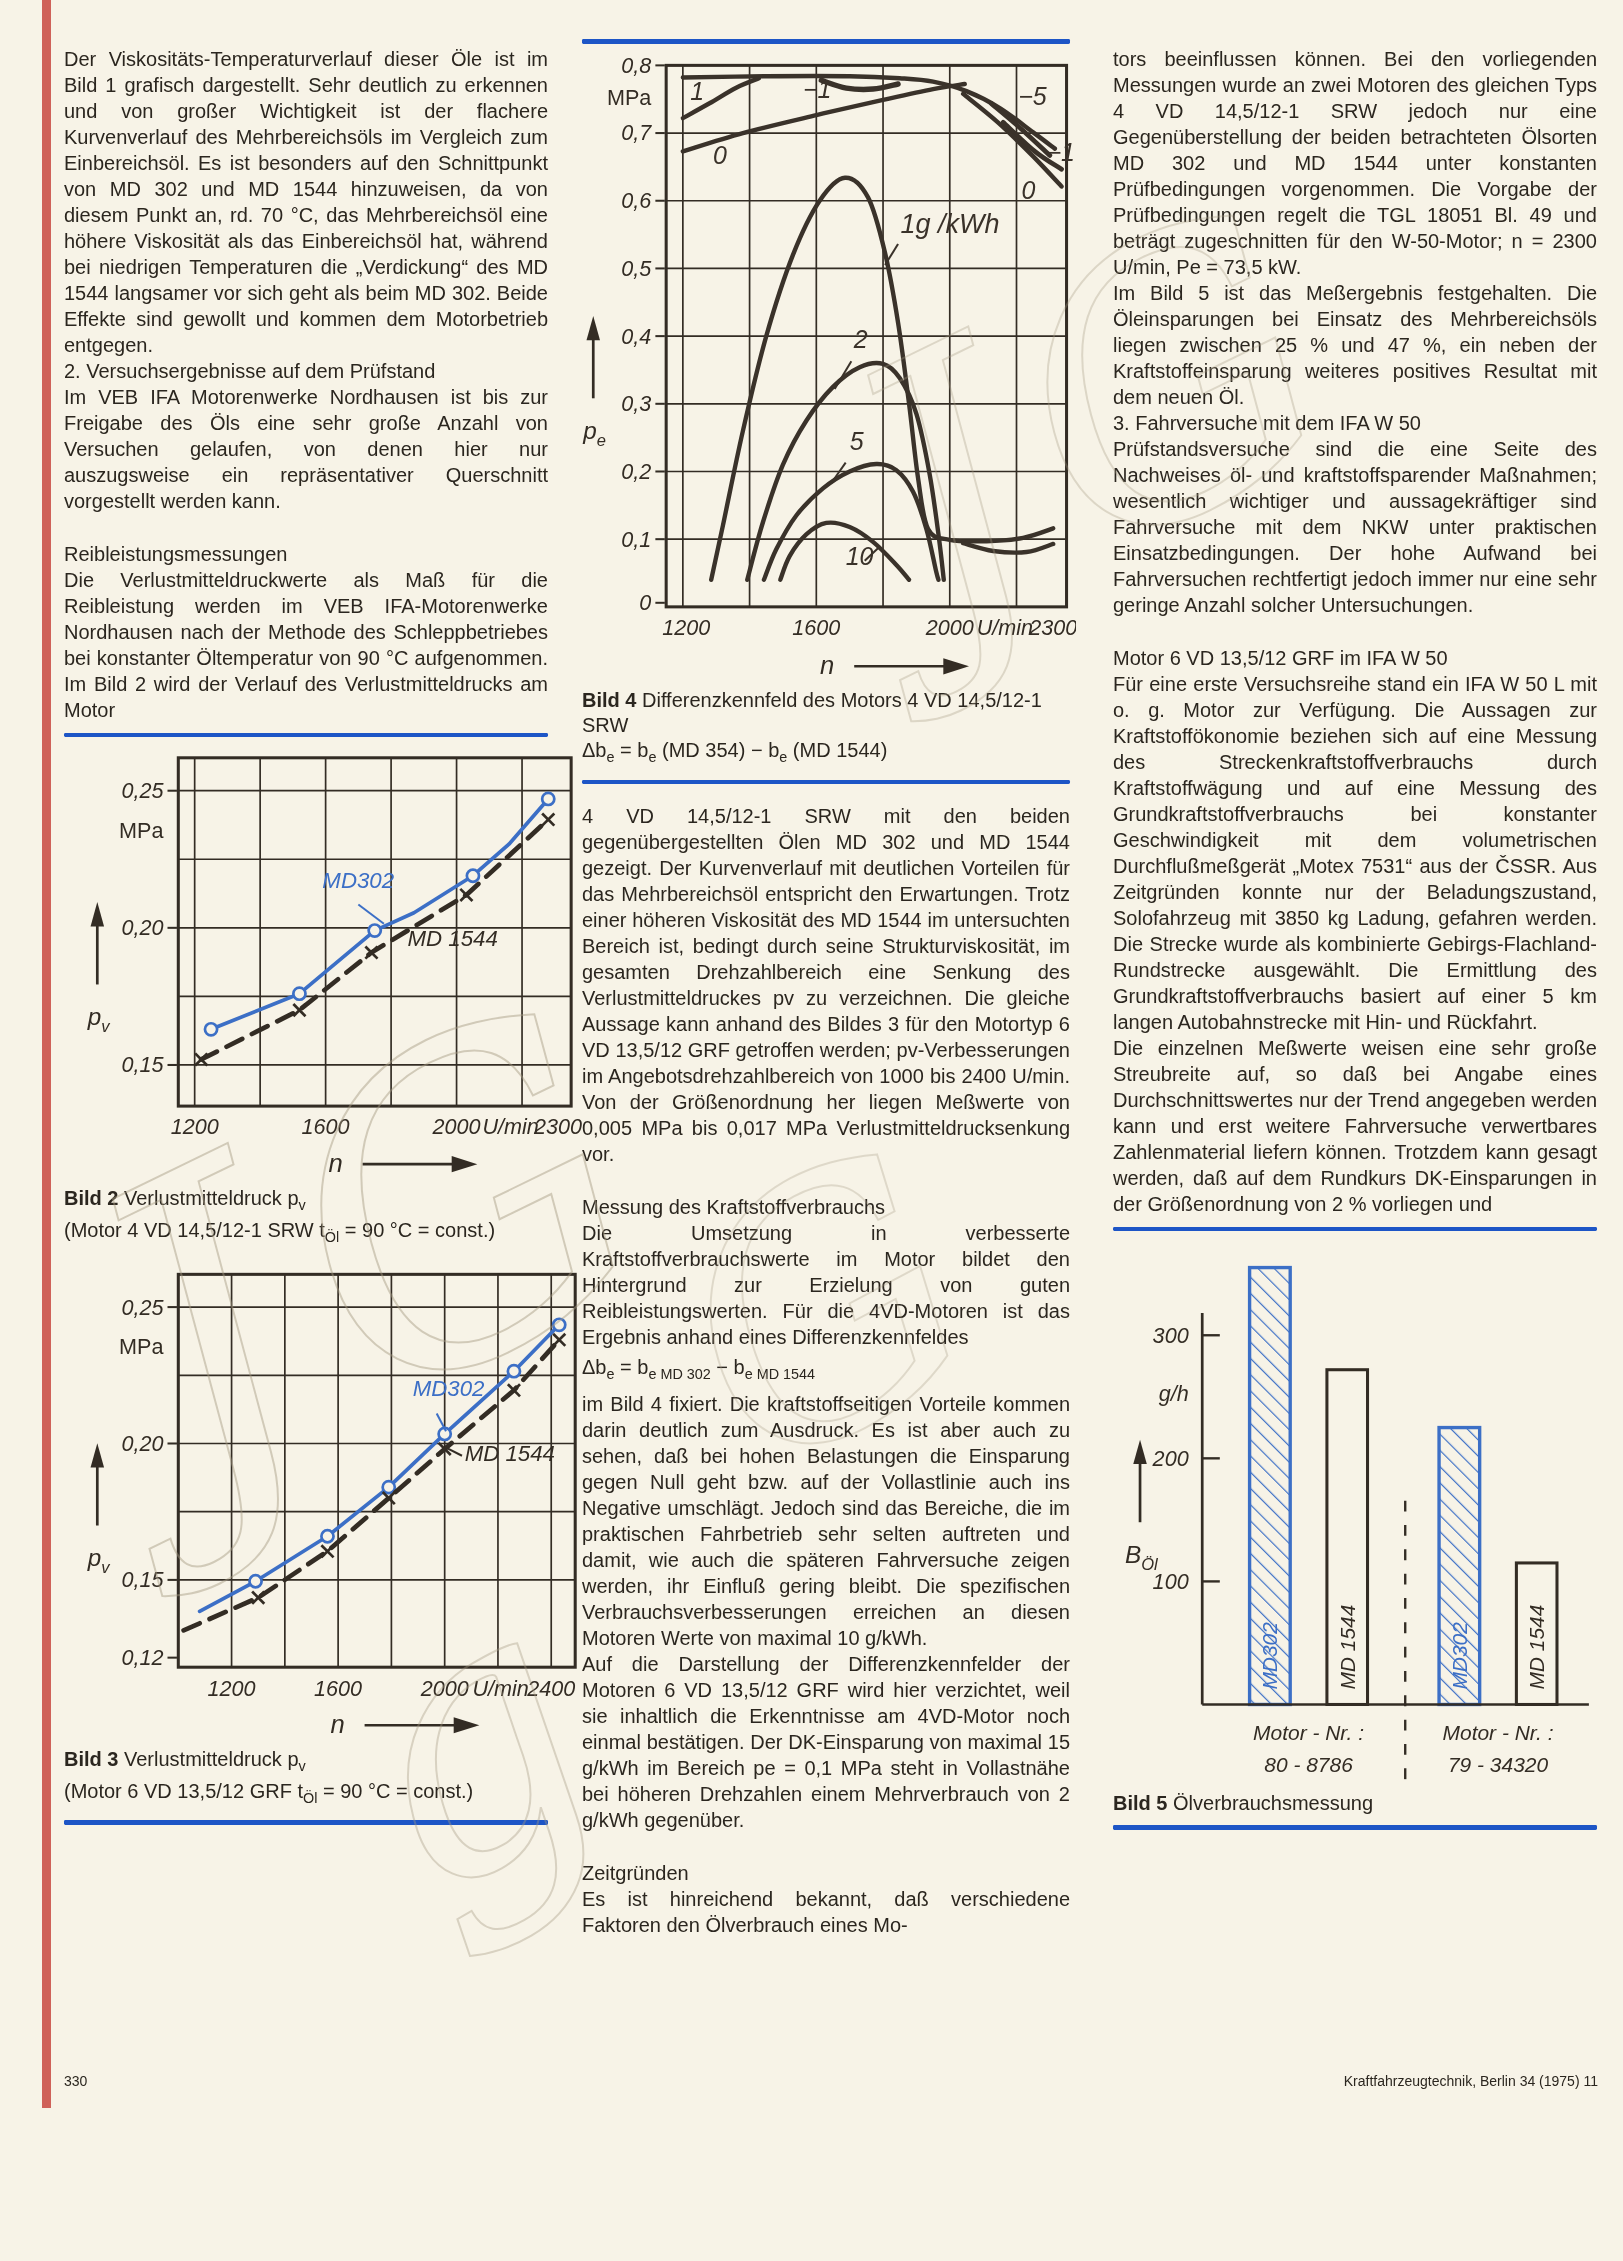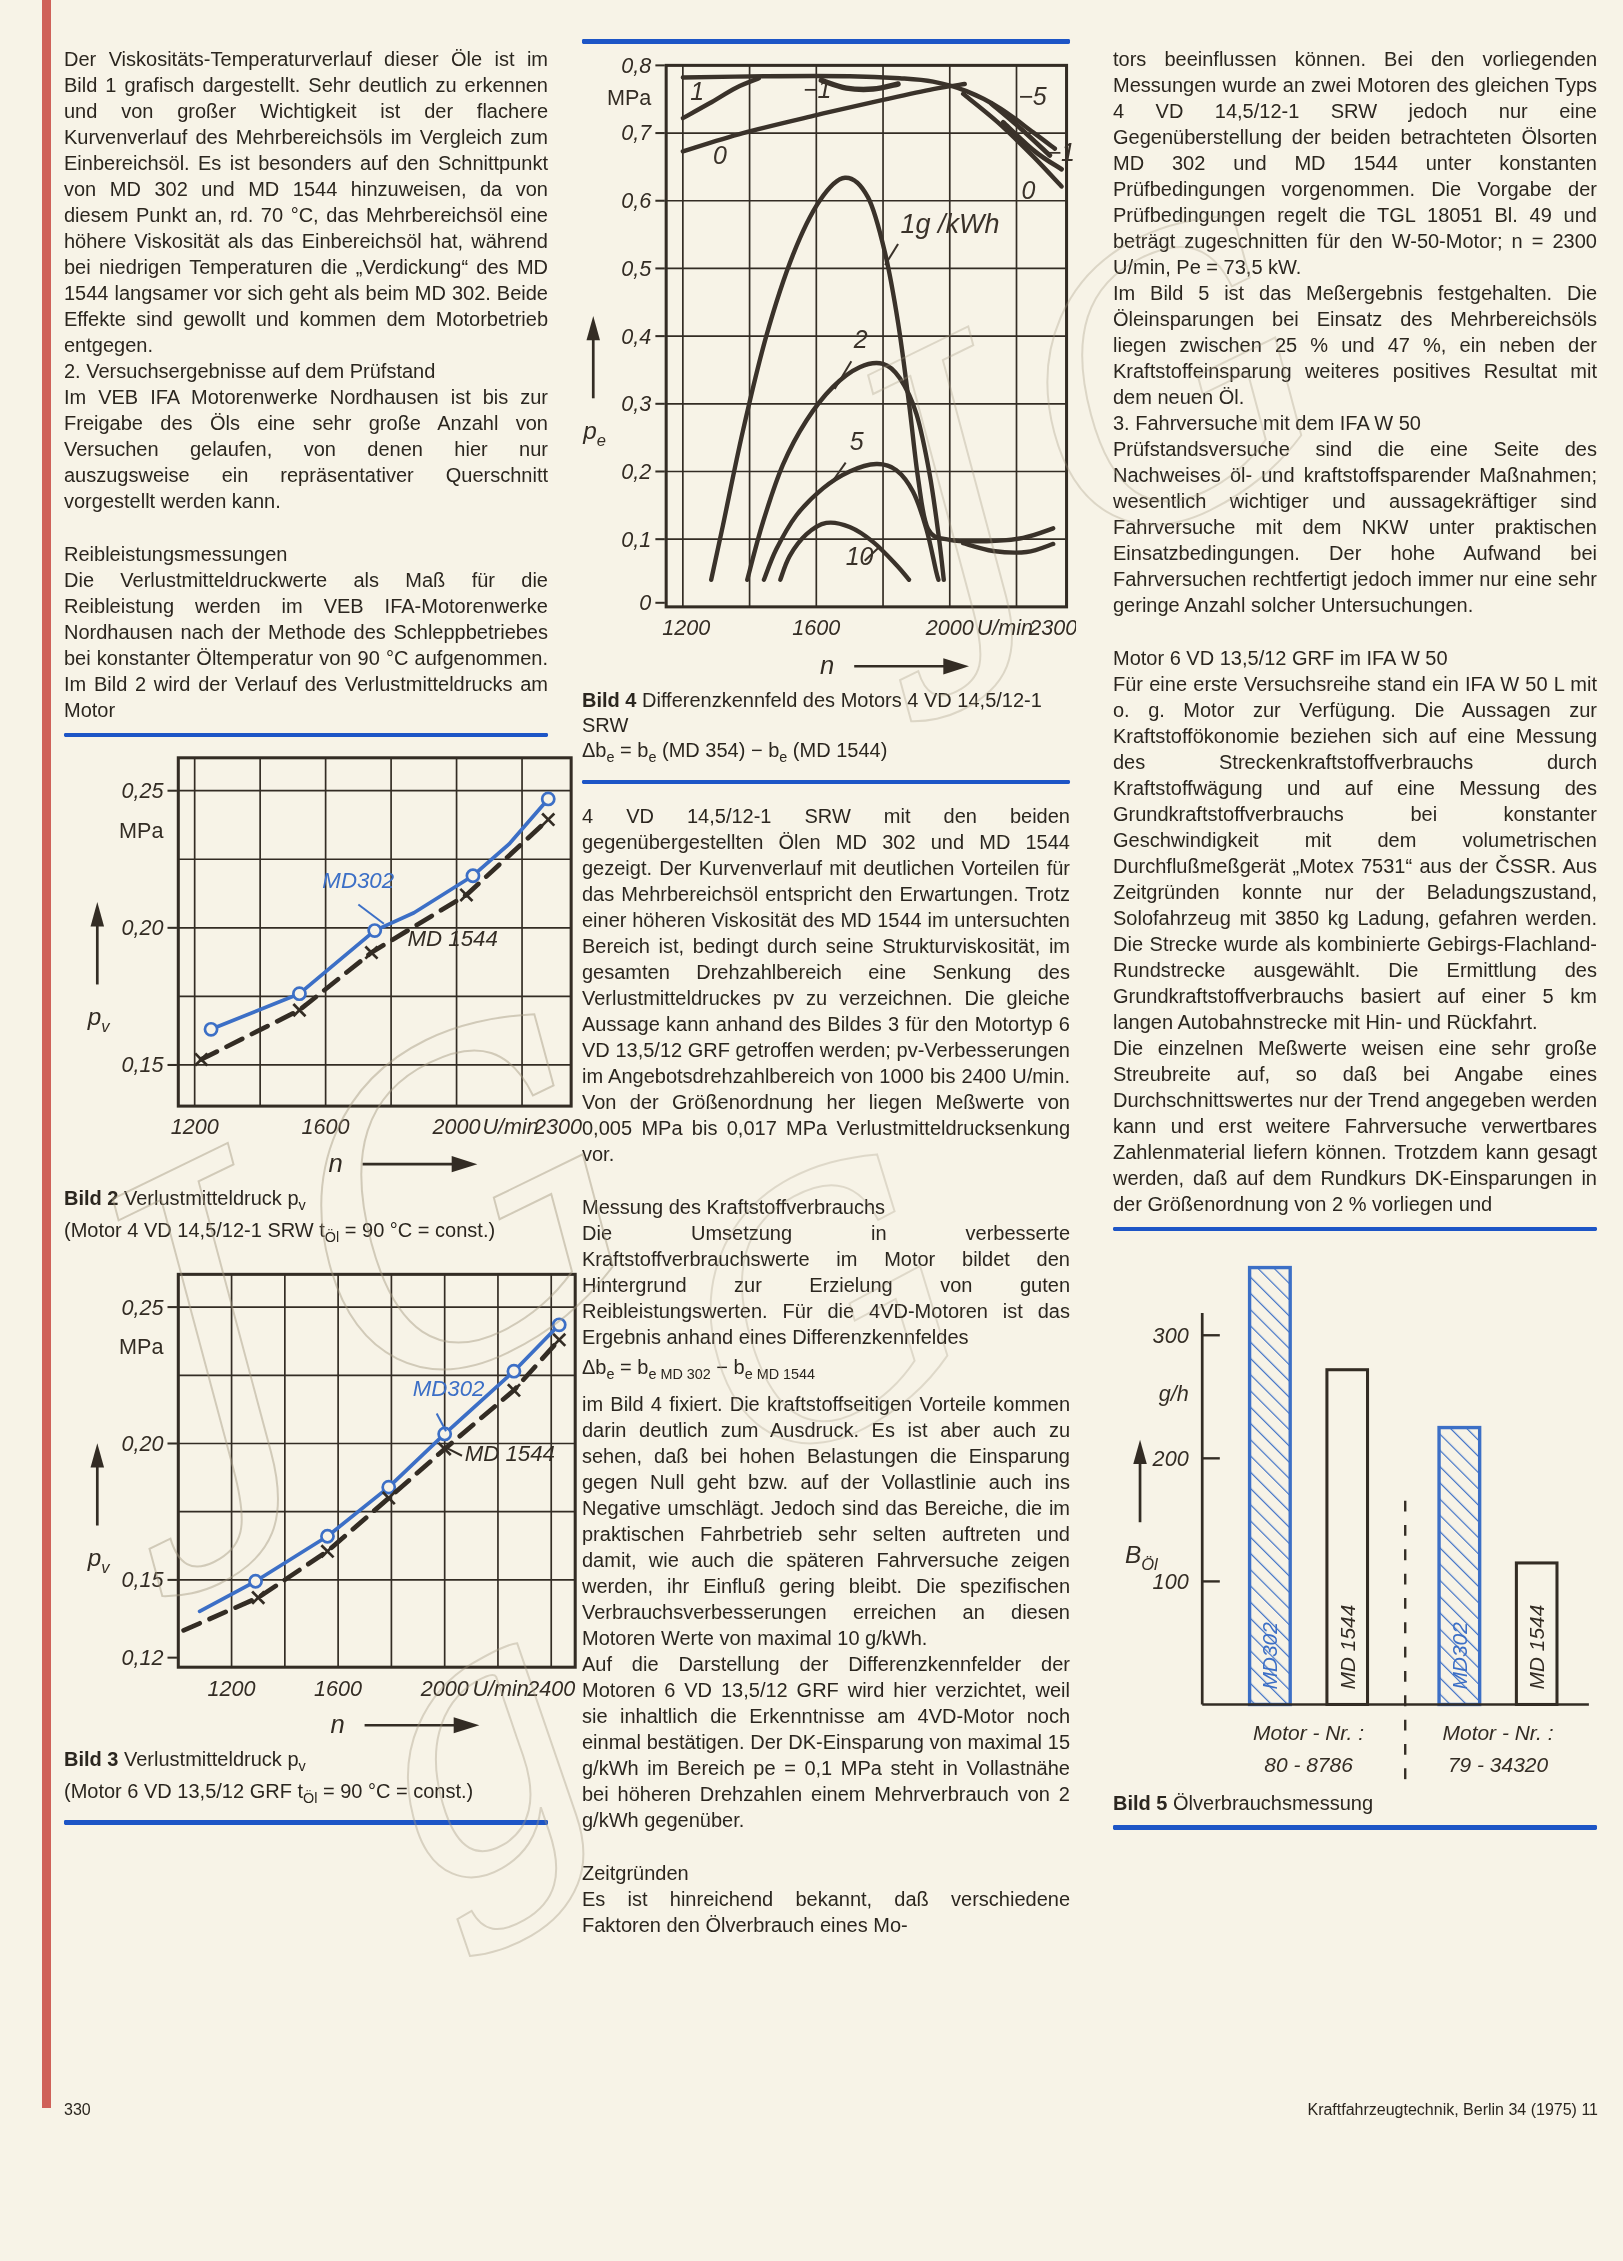--- a/index.html
+++ b/index.html
@@ -17,21 +17,21 @@
   .formula{margin:4px 0;}
   .rule{height:4.7px;background:#1d55c6;border-radius:1.4px;margin:9.5px 0 6.8px 0;}
   .rule.top{margin:0 0 5.4px 0;}
   .chart-wrap{position:relative;}
   .chart-wrap.pull{margin-left:-17.6px;}
   svg{display:block;}
   svg text{font-family:"Liberation Sans",sans-serif;}
   .caption{font-size:20px;line-height:25px;margin-top:4px;}
   .sub{font-size:0.72em;vertical-align:sub;}
   .b{font-weight:bold;}
-  .footer{position:absolute;left:64px;top:2073px;width:1534px;font-size:16px;margin-top:28px;}
+  .footer{position:absolute;left:64px;top:2073px;width:1534px;font-size:14px;}
   .footer .fl{float:left;}
   .footer .fr{float:right;}
   .watermark{position:absolute;color:transparent;-webkit-text-stroke:2px rgba(165,154,132,.55);
     font-family:"DejaVu Serif",serif;font-style:italic;pointer-events:none;z-index:5;}
   .wm1{left:101px;top:1000px;font-size:419px;transform:rotate(-26deg);letter-spacing:34px;opacity:.85;}
   .wm2{left:351px;top:1540px;font-size:351px;transform:rotate(-30deg);opacity:.7;}
   .wm3{left:858px;top:203px;font-size:365px;transform:rotate(-26deg);letter-spacing:27px;opacity:.6;}
   .wm4{left:689px;top:1115px;font-size:338px;transform:rotate(-28deg);opacity:.55;}
 </style>
 </head>

